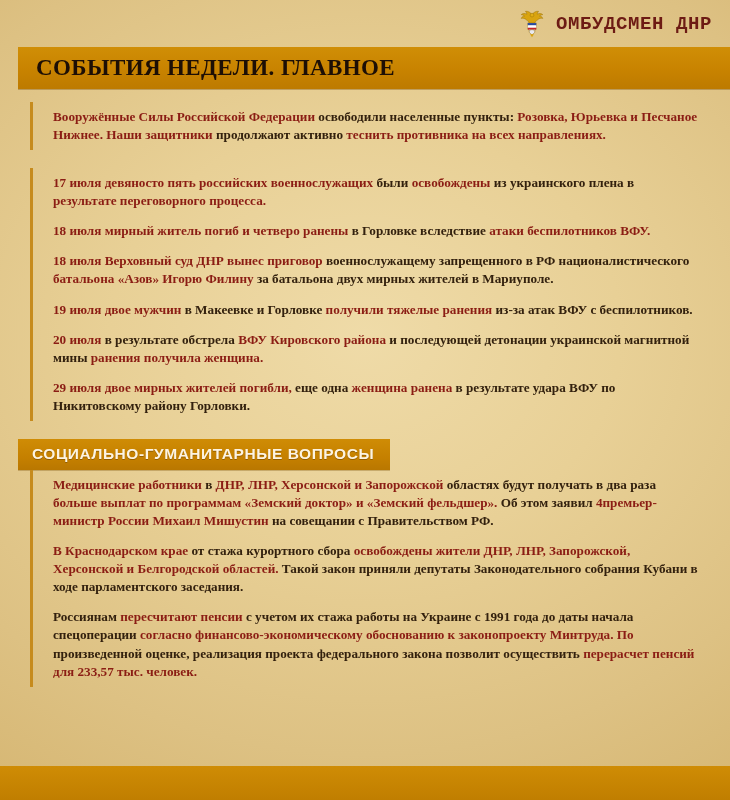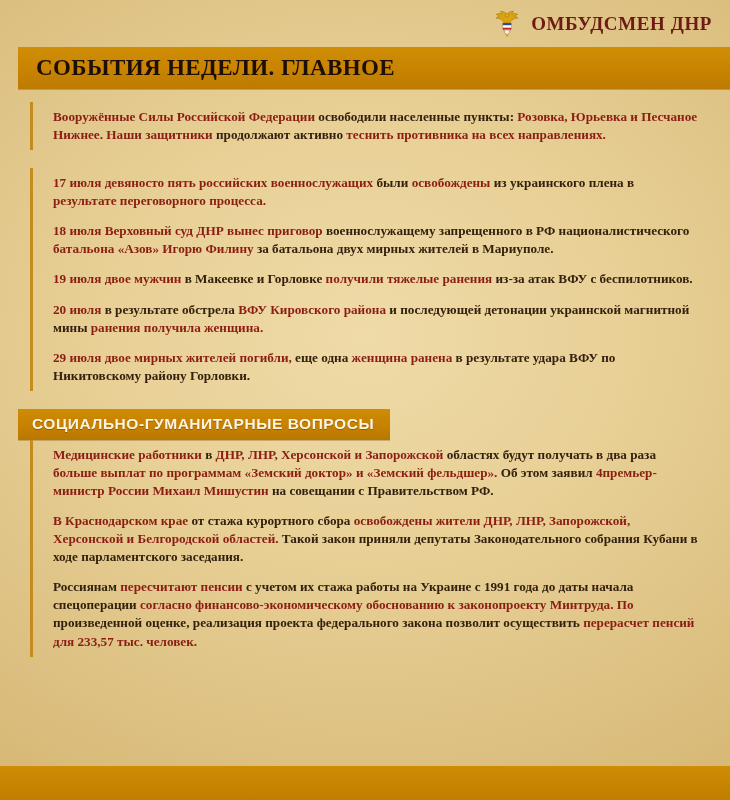--- a/index.html
+++ b/index.html
@@ -14,21 +14,21 @@
       radial-gradient(125% 95% at 50% 42%, #efdba8 0%, #e8d096 28%, #ddc183 55%, #d3b26c 80%, #c9a657 100%);
   }
   
   .brandbar{
     height:47px;display:flex;align-items:center;justify-content:flex-end;
     padding-right:18px;box-sizing:border-box;
   }
   .brand{display:flex;align-items:center;gap:9px;}
   .emblem{width:30px;height:30px;display:block;}
   .brandtext{
-    font-family:Liberation Serif, serif;
+    font-family:Liberation Mono, monospace;
     font-weight:bold;font-size:19px;letter-spacing:.6px;
     color:#6d1b14;white-space:nowrap;
   }
   
   .titlebar{
     position:relative;margin:0 0 0 18px;width:712px;height:42px;
     background:linear-gradient(180deg,#d08e06 0%,#c88300 55%,#bd7a00 100%);
     display:flex;align-items:center;
     box-shadow:0 1px 0 rgba(120,75,0,.35);
     text-align:center;
@@ -107,20 +107,23 @@
       <div class="sec-wrap"><div class="items">
           <div class="item">
             <p><span class="r">Вооружённые Силы Российской Федерации </span><span class="d">освободили населенные пункты: </span><span class="r">Розовка, Юрьевка и Песчаное Нижнее. Наши защитники </span><span class="d">продолжают активно </span><span class="r">теснить противника на всех направлениях.</span></p>
           </div>
         </div></div>
       <div class="sec-wrap"><div class="items">
           <div class="item">
             <p><span class="r">17 июля девяносто пять российских военнослужащих </span><span class="d">были </span><span class="r">освобождены </span><span class="d">из украинского плена в </span><span class="r">результате переговорного процесса.</span></p>
           </div>
           <div class="item">
+            <p><span class="r">18 июля мирный житель погиб и четверо ранены </span><span class="d">в Горловке вследствие </span><span class="r">атаки беспилотников ВФУ.</span></p>
+          </div>
+          <div class="item">
             <p><span class="r">18 июля Верховный суд ДНР вынес приговор </span><span class="d">военнослужащему запрещенного в РФ националистического </span><span class="r">батальона «Азов» Игорю Филину </span><span class="d">за батальона двух мирных жителей в Мариуполе.</span></p>
           </div>
           <div class="item">
             <p><span class="r">19 июля двое мужчин </span><span class="d">в Макеевке и Горловке </span><span class="r">получили тяжелые ранения </span><span class="d">из-за атак ВФУ с беспилотников.</span></p>
           </div>
           <div class="item">
             <p><span class="r">20 июля </span><span class="d">в результате обстрела </span><span class="r">ВФУ Кировского района </span><span class="d">и последующей детонации украинской магнитной мины </span><span class="r">ранения получила женщина.</span></p>
           </div>
           <div class="item">
             <p><span class="r">29 июля двое мирных жителей погибли, </span><span class="d">еще одна </span><span class="r">женщина ранена </span><span class="d">в результате удара ВФУ по Никитовскому району Горловки.</span></p>

